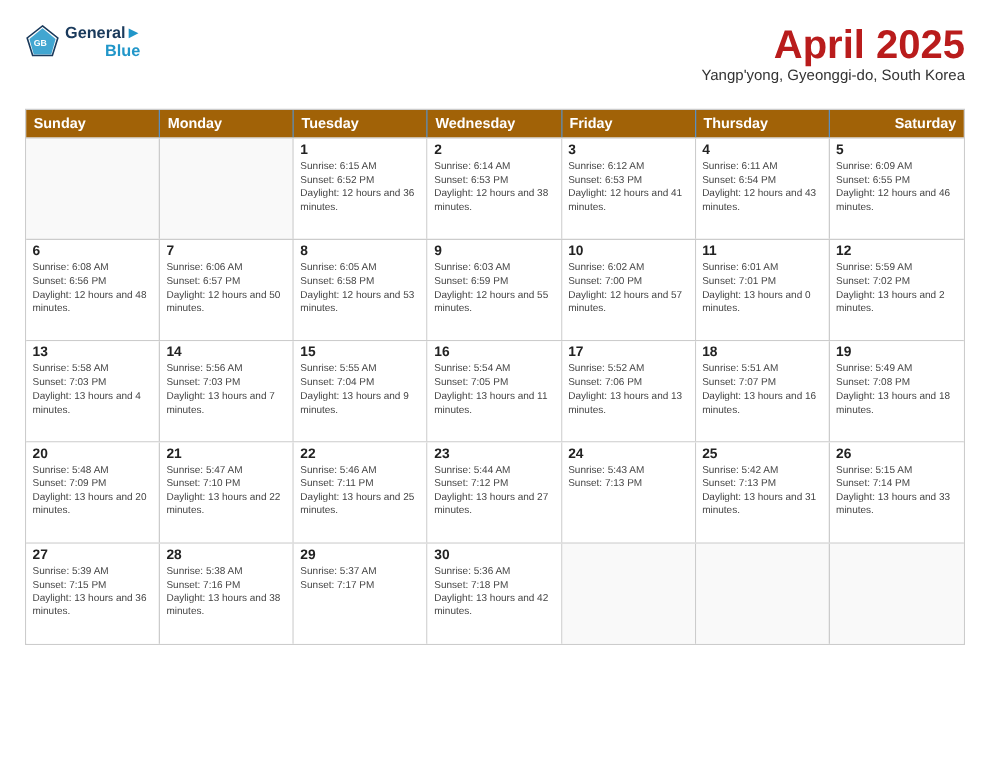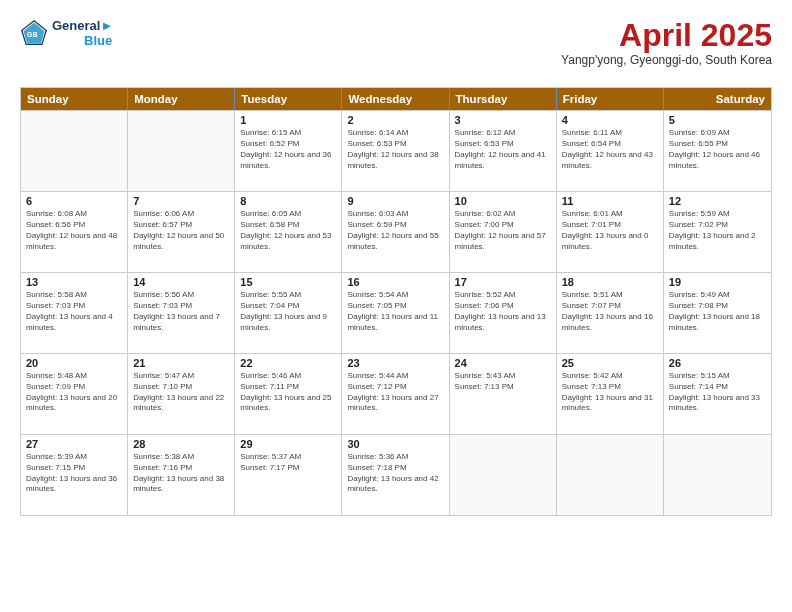--- a/index.html
+++ b/index.html
@@ -130,22 +130,22 @@
       <div class="location-title">Yangp'yong, Gyeonggi-do, South Korea</div>
     </div>
   </div>
 
   <div class="calendar">
     <div class="cal-header">
     <div class="cal-header-cell">Sunday</div>
         <div class="cal-header-cell">Monday</div>
         <div class="cal-header-cell">Tuesday</div>
         <div class="cal-header-cell">Wednesday</div>
+        <div class="cal-header-cell">Friday</div>
         <div class="cal-header-cell">Thursday</div>
-        <div class="cal-header-cell">Friday</div>
         <div class="cal-header-cell">Saturday</div>
       </div>
     <div class="cal-body">
     <div class="cal-row">
           <div class="cal-cell empty"></div>
           <div class="cal-cell empty"></div>
           <div class="cal-cell">
             <div class="day-num">1</div>
             <div class="cell-line">Sunrise: 6:15 AM</div>
             <div class="cell-line">Sunset: 6:52 PM</div>

